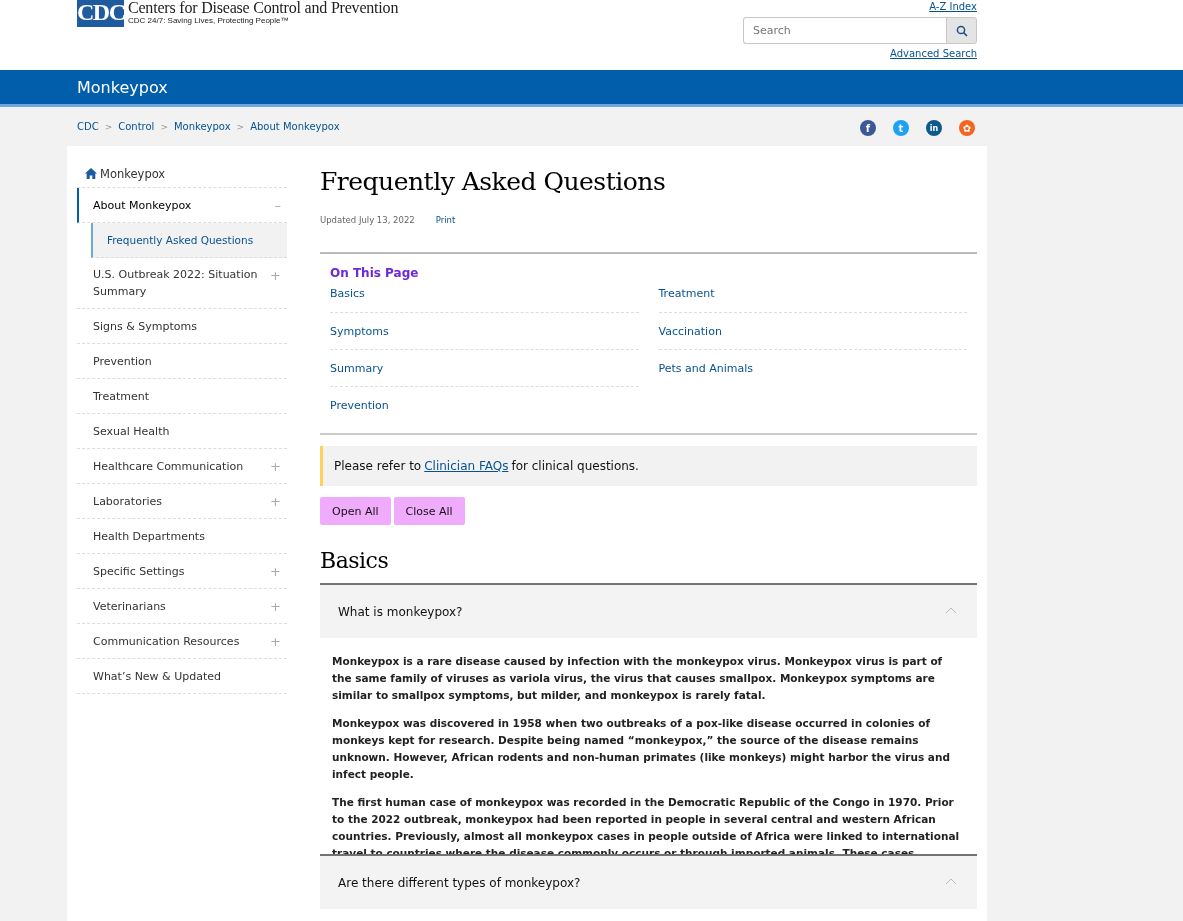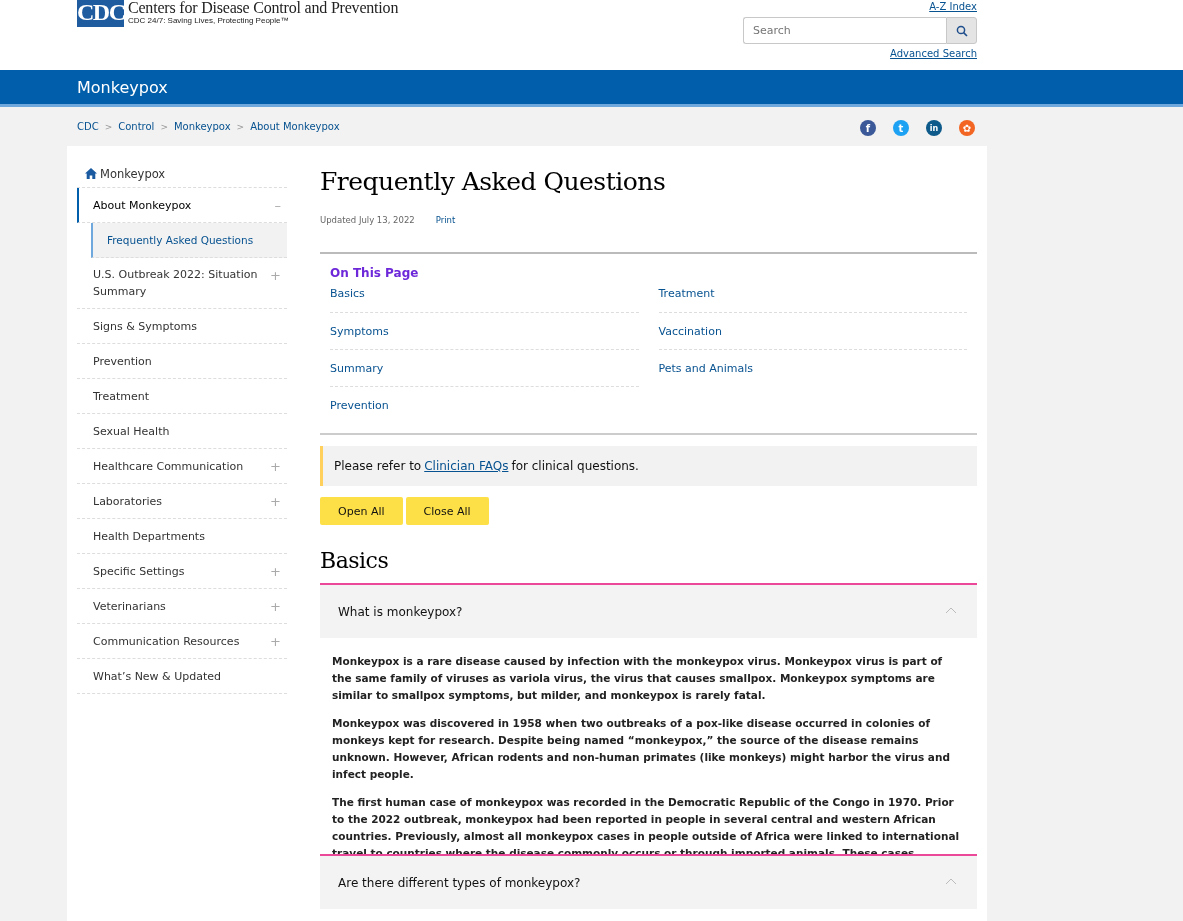--- a/index.html
+++ b/index.html
@@ -54,25 +54,25 @@
   .otp-grid { display: grid; grid-template-columns: 1fr 1fr; column-gap: 20px; }
   .otp-link { font-size: 11px; color: #075290; height: 37px; display: flex; align-items: center; border-bottom: 1px dashed #ddd; }
   .otp-link.last { border-bottom: none; }
   .otp-grid .col { display: flex; flex-direction: column; }
   .otp-grid .col .otp-link:first-child { height: 22px; align-items: flex-start; padding-top: 2px; height: 34px; }
 
   .notice { position: absolute; left: 0; top: 300px; width: 657px; height: 40px; background: #f2f2f2; border-left: 3px solid #ffd15c; padding-left: 11px; display: flex; align-items: center; font-size: 12px; color: #111; }
   .notice a { color: #075290; text-decoration: underline; margin: 0 3px; }
 
   .btn-row { position: absolute; left: 0; top: 351px; display: flex; gap: 3px; }
-  .btn { height: 28px; padding: 0 18px; background: #fde047; border-radius: 2px; font-size: 11px; color: #111; display: flex; align-items: center; cursor: pointer; border: none; font-family: "DejaVu Sans", sans-serif; }
+  .btn { height: 28px; padding: 0 12px; background: #f0abfc; border-radius: 2px; font-size: 11px; color: #111; display: flex; align-items: center; cursor: pointer; border: none; font-family: "DejaVu Sans", sans-serif; }
 
   .section-title { position: absolute; left: 0; top: 402px; font-family: "DejaVu Serif", serif; font-size: 22px; font-weight: normal; color: #000; letter-spacing: -0.5px; }
 
-  .acc-head { position: absolute; left: 0; width: 657px; height: 55px; background: #f3f3f3; border-top: 2px solid #ec4899; display: flex; align-items: center; padding-left: 18px; font-size: 12px; color: #111; cursor: pointer; }
+  .acc-head { position: absolute; left: 0; width: 657px; height: 55px; background: #f3f3f3; border-top: 2px solid #737373; display: flex; align-items: center; padding-left: 18px; font-size: 12px; color: #111; cursor: pointer; }
   .acc-head .chev { position: absolute; right: 20px; top: 22px; }
   .acc-body { position: absolute; left: 12px; top: 507px; width: 632px; font-size: 10.5px; line-height: 17px; color: #222; font-weight: bold; }
   .acc-body p { margin-bottom: 11px; }
 </style>
 </head>
 <body>
 
 <header class="site-header">
   <a class="logo">
     <div class="logo-box">CDC</div>

